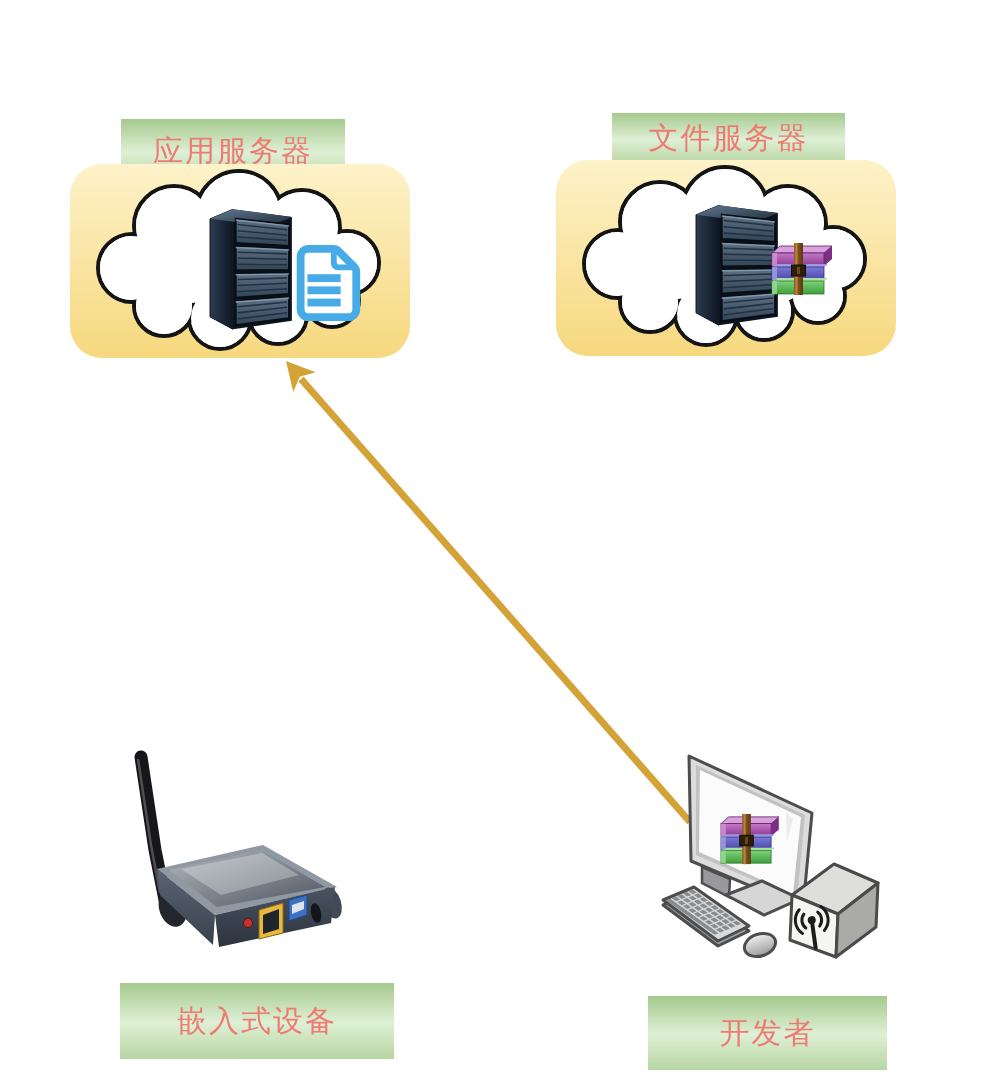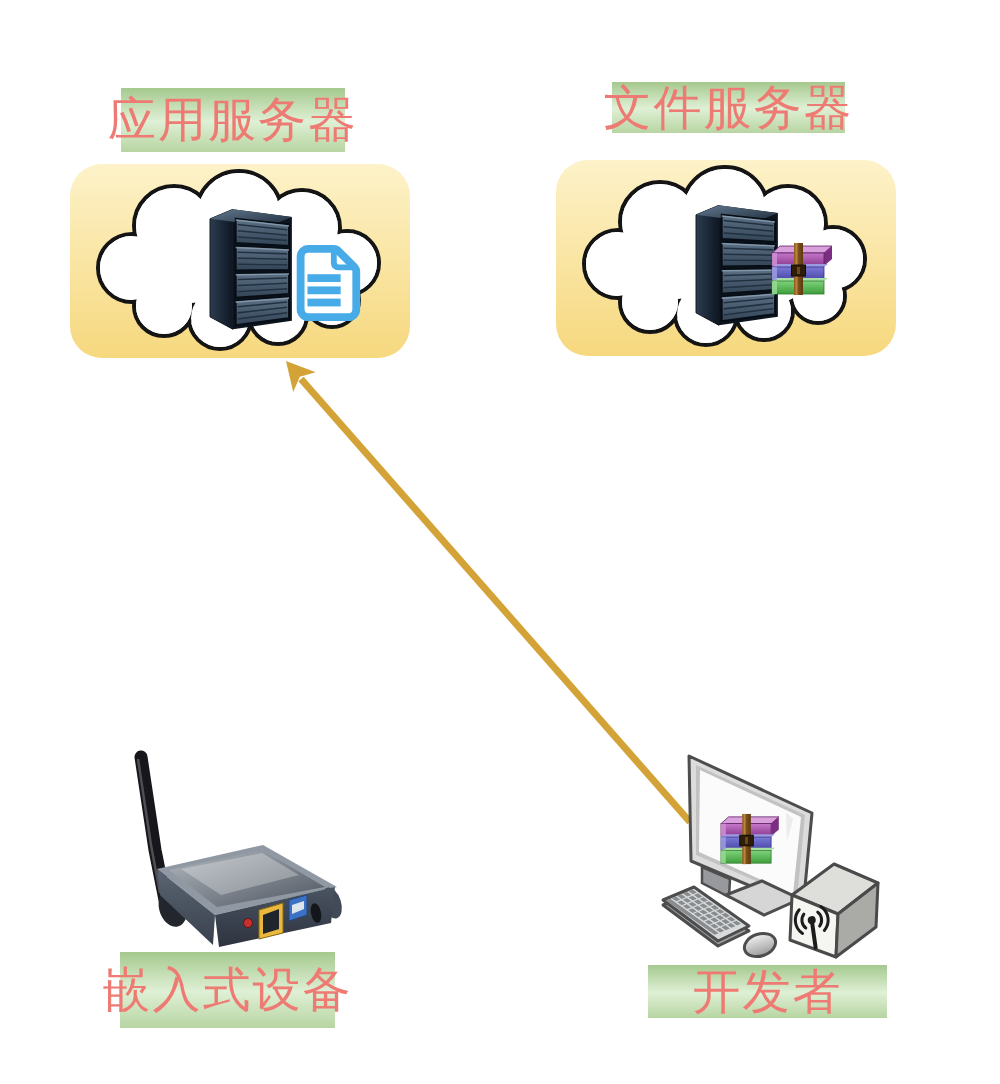--- a/index.html
+++ b/index.html
@@ -1,27 +1,27 @@
 <!DOCTYPE html>
 <html><head>
 <meta charset="utf-8">
 <style>
   html,body{margin:0;padding:0;background:#fff;}
   .canvas{position:relative;width:1000px;height:1084px;background:#fff;overflow:hidden;
           font-family:"Liberation Sans",sans-serif;}
   .label{position:absolute;display:flex;align-items:center;justify-content:center;
          background:linear-gradient(180deg,#a5c98e 0%,#dff0d5 52%,#b7d5a2 100%);
-         color:#ee7b73;font-size:48px;letter-spacing:2px;white-space:nowrap;}
+         color:#ee7b73;font-size:30px;letter-spacing:2px;white-space:nowrap;margin-top:31px;}
   .panel{position:absolute;border-radius:32px;overflow:hidden;
          background:linear-gradient(180deg,#fdf2c9 0%,#f6d87e 100%);}
   .panel svg{position:absolute;}
   #app-label{left:121px;top:88px;width:224px;height:64px;}
   #file-label{left:612px;top:82px;width:233px;height:51px;}
-  #embedded-label{left:120px;top:952px;width:215px;height:76px;}
-  #developer-label{left:648px;top:965px;width:239px;height:53px;}
+  #embedded-label{left:120px;top:952px;width:274px;height:76px;}
+  #developer-label{left:648px;top:965px;width:239px;height:74px;}
   #app-panel{left:70px;top:164px;width:340px;height:194px;}
   #file-panel{left:556px;top:160px;width:340px;height:196px;}
   .cloud-svg{left:4px;top:2px;width:330px;height:190px;}
   .rack-svg{left:132px;top:32px;width:96px;height:138px;}
   .doc-svg{left:215px;top:78px;width:82px;height:82px;}
   .rar-svg{left:208px;top:82px;width:70px;height:56px;}
   #arrow-svg{position:absolute;left:0;top:0;width:1000px;height:1084px;pointer-events:none;}
   #device-svg{position:absolute;left:105px;top:745px;width:270px;height:215px;}
   #computer-svg{position:absolute;left:640px;top:745px;width:250px;height:215px;}
 </style>

